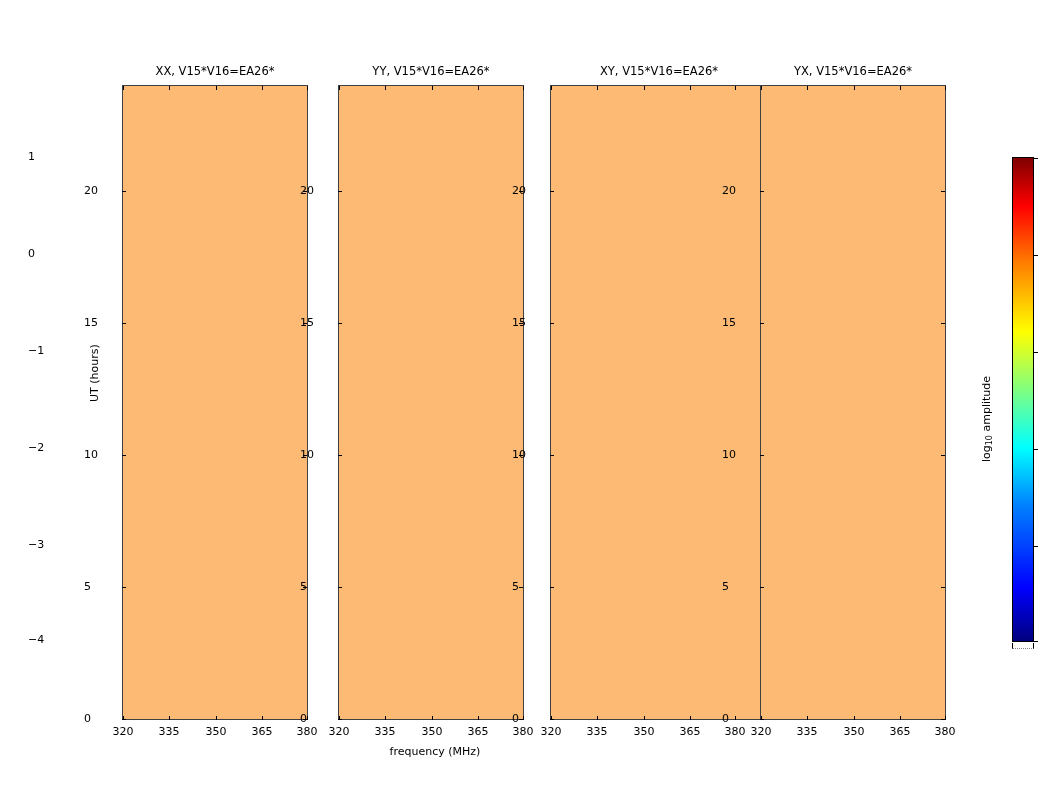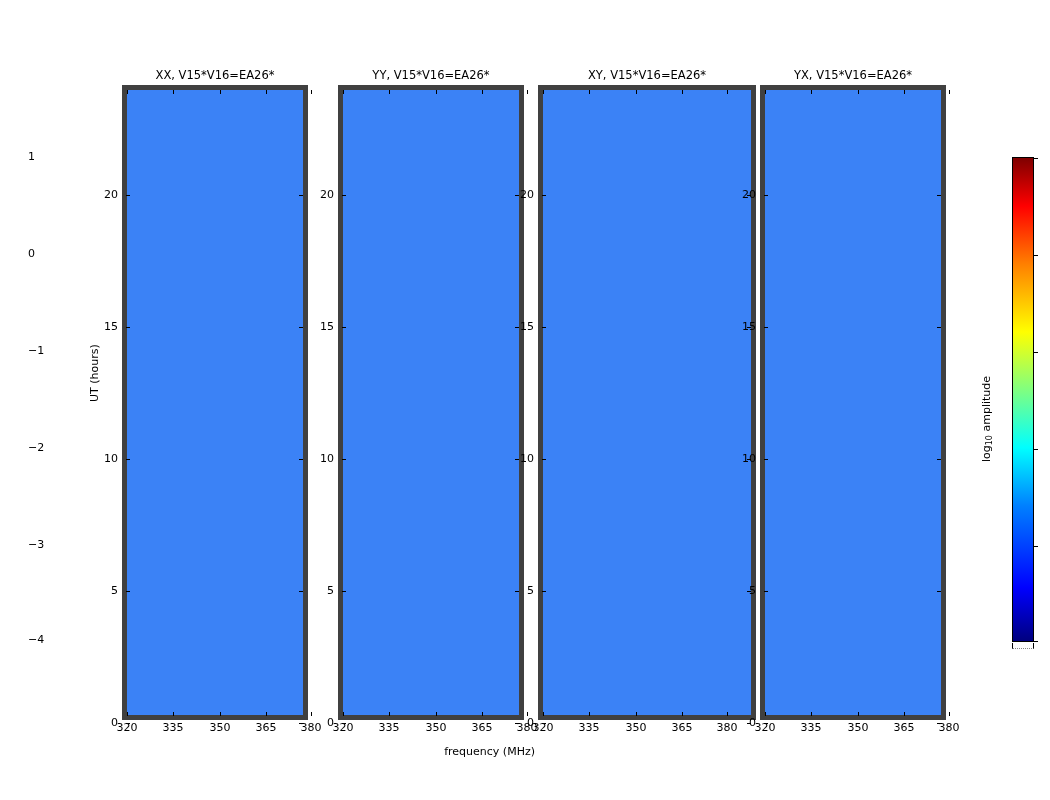--- a/index.html
+++ b/index.html
@@ -29,22 +29,22 @@
     text-align: center;
     font-size: 11.5px;
     line-height: 14px;
   }
   
   .panel {
     position: absolute;
     top: 85px;
     height: 635px;
     box-sizing: border-box;
-    border: 5px solid #404040;
-    background: #3b82f6;
+    border: 1px solid #404040;
+    background: #fdba74;
   }
   .panel-title {
     position: absolute;
     top: -22px;
     left: 0;
     width: 100%;
     text-align: center;
     font-size: 11.5px;
     white-space: nowrap;
   }
@@ -82,41 +82,41 @@
     bottom: -19px;
     font-size: 11px;
     text-align: center;
     width: 34px;
     margin-left: -17px;
   }
   .yticklabel {
     position: absolute;
     left: -9px;
     font-size: 11px;
-    text-align: right;
+    text-align: left;
     width: 30px;
     margin-top: -7px;
     transform: translateX(-100%);
     padding-right: 0px;
   }
   .ylabel {
     position: absolute;
     left: 88px;
     top: 402px;
     font-size: 11px;
     transform: rotate(-90deg);
     transform-origin: left top;
     white-space: nowrap;
   }
   .xlabel {
     position: absolute;
     top: 745px;
     left: 335px;
     width: 200px;
-    text-align: right;
+    text-align: center;
     font-size: 11px;
   }
   
   .cbar {
     position: absolute;
     left: 1012px;
     top: 157px;
     width: 22px;
     height: 485px;
     border: 1px solid #000000;
@@ -244,21 +244,21 @@
     <div class="tick-y-right" style="top:237px;"></div>
     <div class="tick-y-right" style="top:105px;"></div>
 
     <div class="yticklabel" style="top:633px;">0</div>
     <div class="yticklabel" style="top:501px;">5</div>
     <div class="yticklabel" style="top:369px;">10</div>
     <div class="yticklabel" style="top:237px;">15</div>
     <div class="yticklabel" style="top:105px;">20</div>
   </div>
 
-  <div class="panel" style="left:538px; width:218px;">
+  <div class="panel" style="left:550px; width:218px;">
     <div class="panel-title">XY, V15*V16=EA26*</div>
 
     <div class="tick-x" style="left:0px;"></div>
     <div class="tick-x" style="left:46px;"></div>
     <div class="tick-x" style="left:93px;"></div>
     <div class="tick-x" style="left:139px;"></div>
     <div class="tick-x" style="left:184px;"></div>
     <div class="tick-x-top" style="left:0px;"></div>
     <div class="tick-x-top" style="left:46px;"></div>
     <div class="tick-x-top" style="left:93px;"></div>

